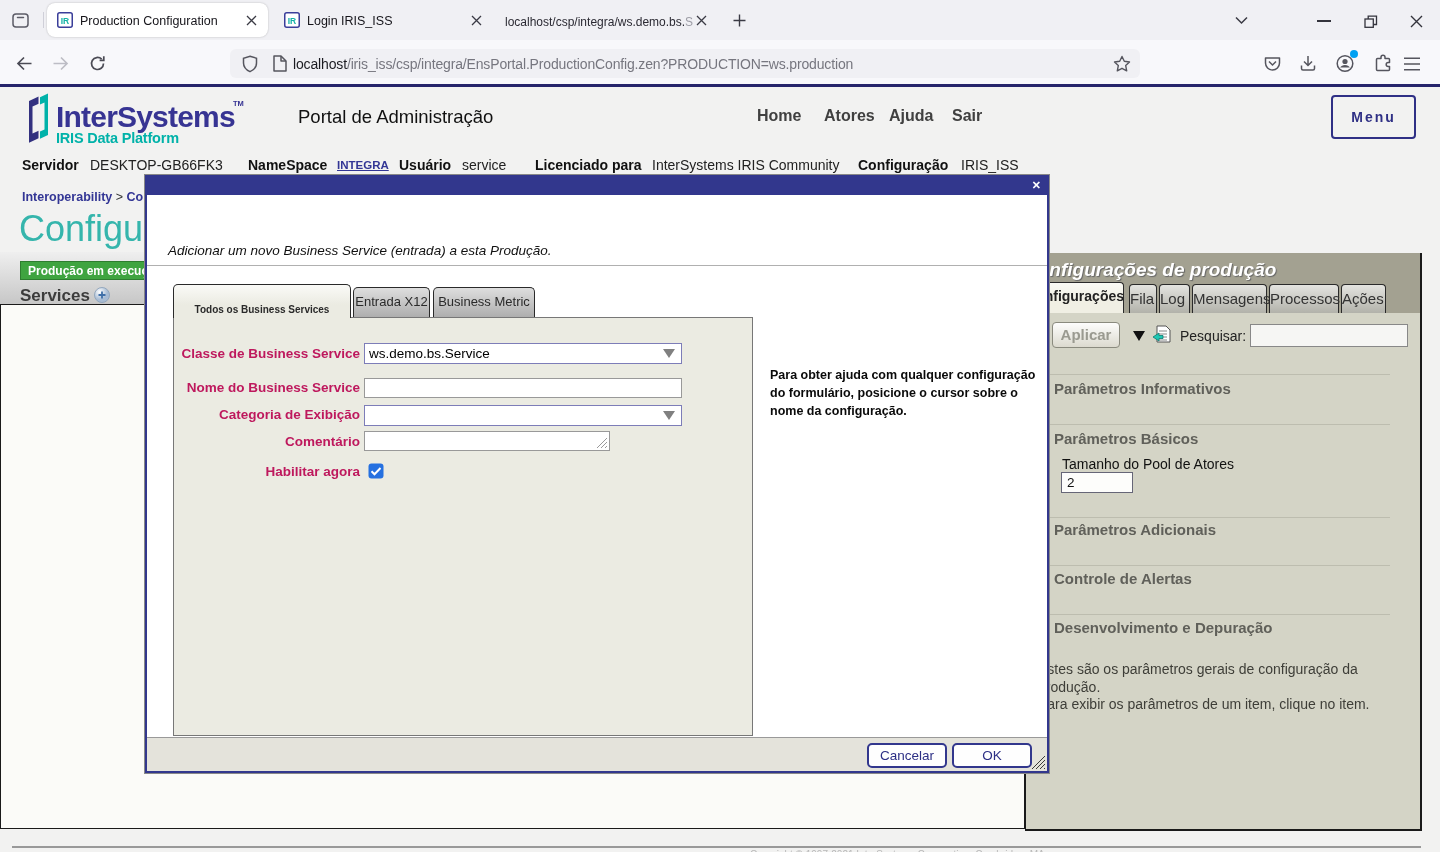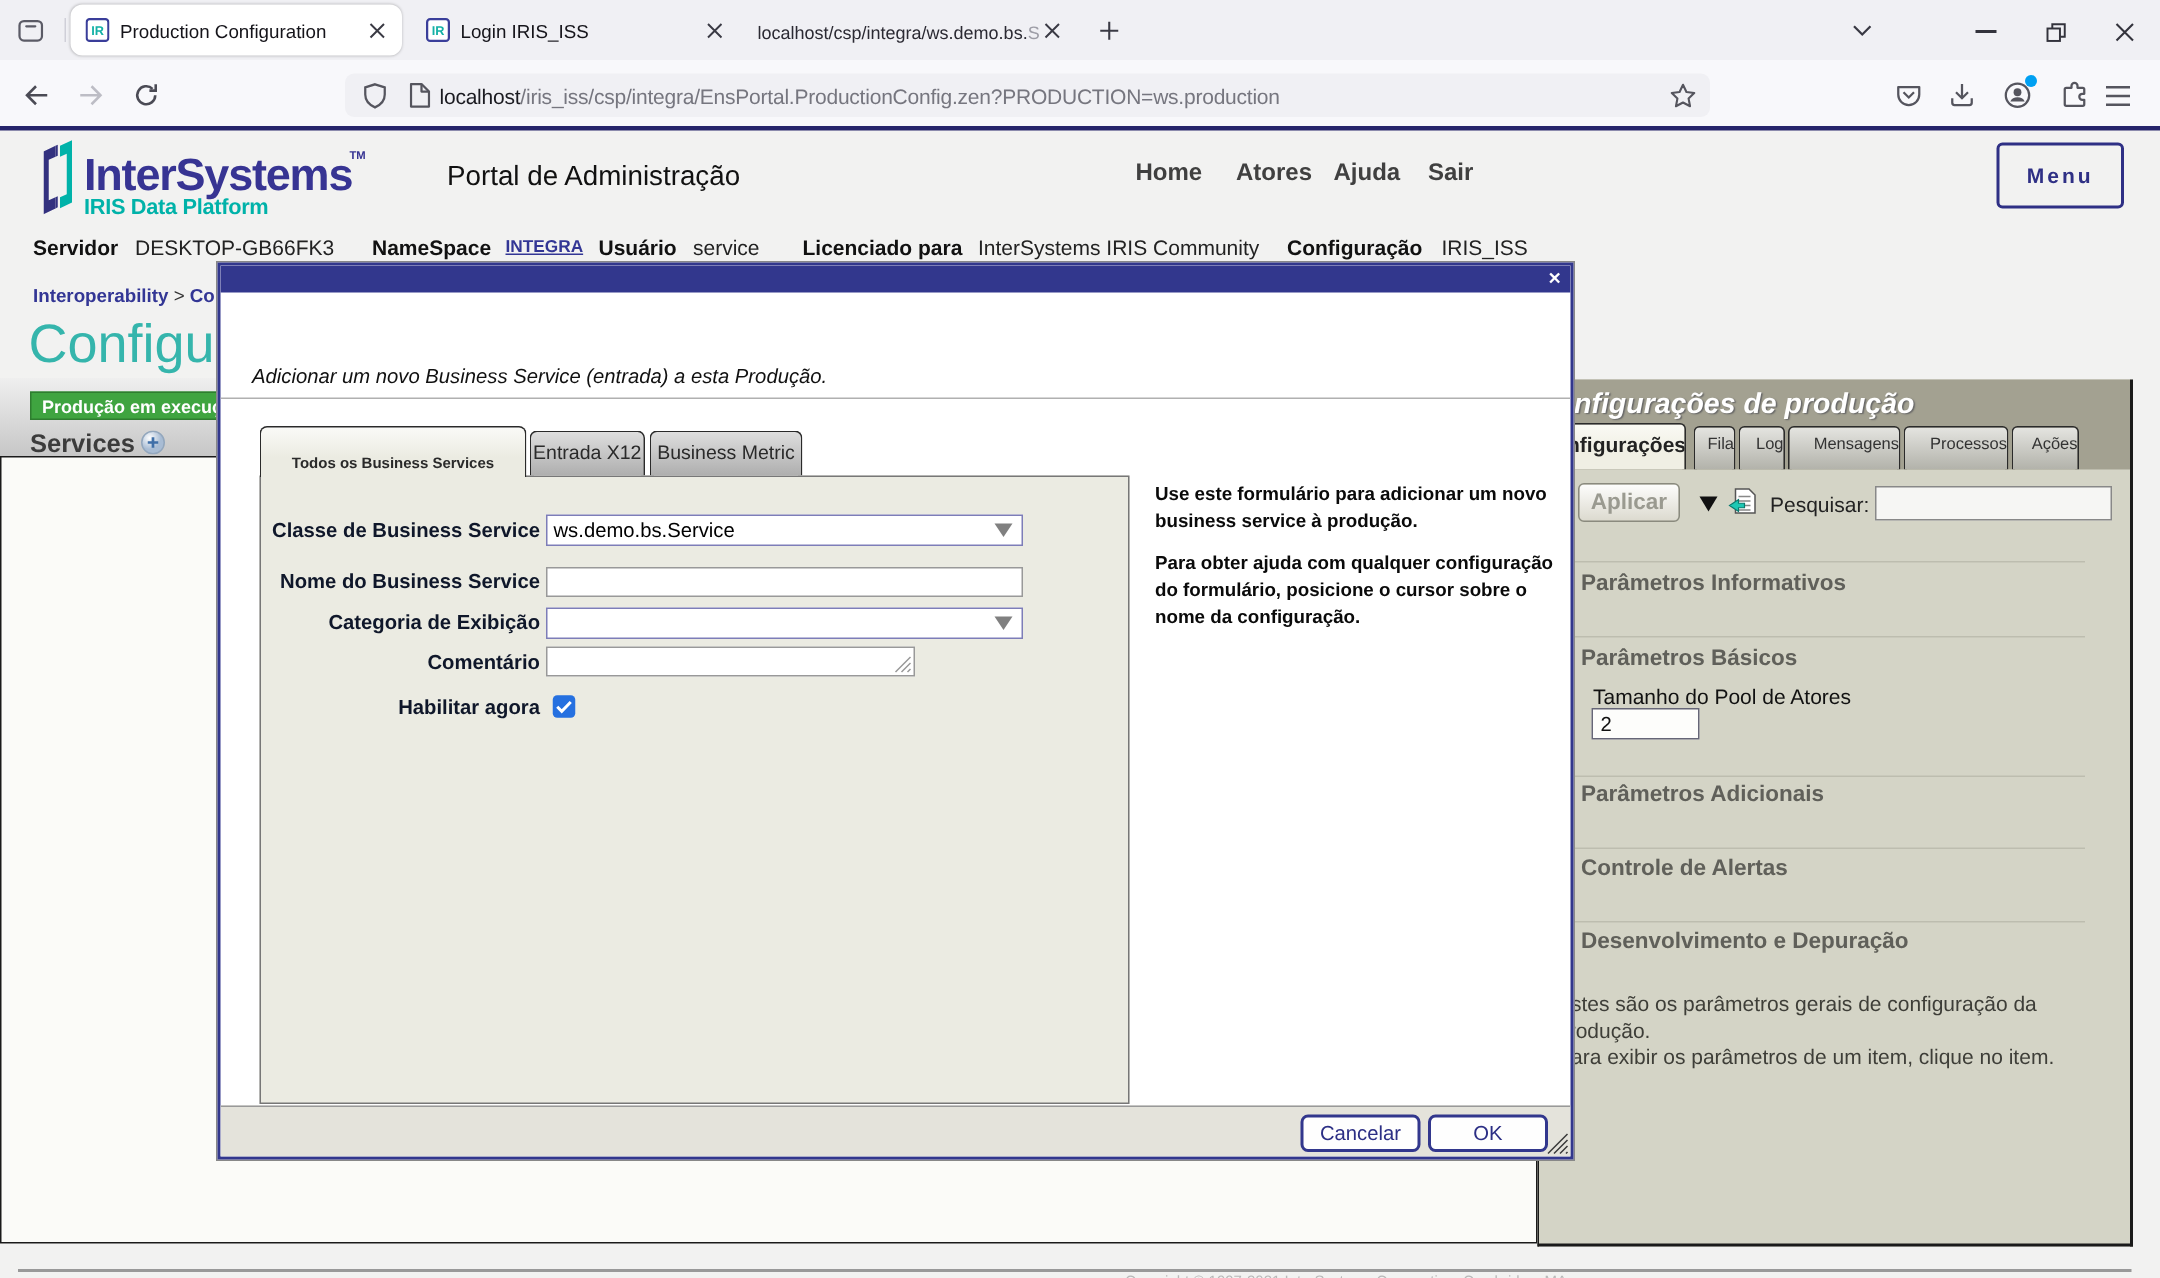--- a/index.html
+++ b/index.html
@@ -19,33 +19,33 @@
 
 .hnav { font-size:16px; font-weight:bold; color:#404040; }
 #menubtn { left:1331px; top:95px; width:85px; height:44px; border:2px solid #2f3085; border-radius:4px; color:#2f3085; font-weight:bold; font-size:14px; letter-spacing:2px; text-align:center; line-height:40px; }
 .inf b { font-weight:bold; color:#111; }
 .inf { font-size:14px; color:#222; }
 #ribbon { left:0; top:252px; width:1026px; height:53px; background:linear-gradient(#efefef,#c6c6c6); }
 #badge { left:20px; top:261px; height:19px; background:#3fa440; border:1px solid #2e7d2f; color:#fff; font-size:12px; font-weight:bold; padding:2px 8px 0 7px; }
 #leftpanel { left:0; top:304px; width:1025px; height:525px; background:#fbfbf8; border:1px solid #1a1a1a; }
 
 #rpanel { left:1025px; top:253px; width:397px; height:578px; background:#d4d4c6; border-left:1px solid #1a1a1a; border-right:2px solid #1a1a1a; border-bottom:2px solid #1a1a1a; }
-.rtab { top:31px; height:29px; background:linear-gradient(#e4e4e0,#b2b2aa); border:1px solid #2a2a2a; border-bottom:none; border-radius:4px 4px 0 0; font-size:11px; color:#333; text-align:right; padding-top:5px; }
+.rtab { top:31px; height:29px; background:linear-gradient(#e4e4e0,#b2b2aa); border:1px solid #2a2a2a; border-bottom:none; border-radius:4px 4px 0 0; font-size:15px; color:#333; text-align:left; padding-top:5px; }
 .rtab.act { top:29px; height:31px; background:linear-gradient(#fafaf4,#f0efe4 60%); font-weight:bold; color:#222; text-align:left; padding-left:6px; }
 .rsep { height:1px; background:#bdbdaf; left:18px; width:352px; }
 .rsect { left:28px; font-size:15px; font-weight:bold; color:#60605a; }
 
 #modal { left:145px; top:175px; width:904px; height:598px; background:#fff; border:2px solid #32378d; box-shadow:0 0 0 1px #888; z-index:10; overflow:hidden; }
 #mtitlebar { left:0; top:0; width:900px; height:18px; background:#32378d; }
 #mtitle { left:21px; top:40px; font-size:17px; font-weight:bold; color:#000; letter-spacing:.4px; }
 #msub { left:21px; top:66px; font-size:13.5px; font-style:italic; color:#111; }
 #mdivider { left:0; top:88px; width:900px; height:1px; background:#b0b0b0; }
 .mtab { white-space:nowrap; background:linear-gradient(#dedede,#aeaeae); border:1px solid #2a2a2a; border-bottom:none; border-radius:5px 5px 0 0; font-size:13.5px; color:#2a2a2a; text-align:center; }
 #mcontent { left:26px; top:140px; width:580px; height:419px; background:#ebebe2; border:1px solid #777; }
-.flabel { font-size:13.5px; font-weight:bold; color:#0f172a; text-align:right; width:190px; left:23px; }
+.flabel { font-size:13.5px; font-weight:bold; color:#be185d; text-align:right; width:190px; left:23px; }
 .combo { left:217px; width:318px; height:21px; background:#fff; border:1px solid #7d7db8; font-size:13.5px; color:#000; padding:2px 0 0 4px; }
 .tinput { left:217px; width:318px; height:20px; background:#fff; border:1px solid #999; }
 .arr { position:absolute; right:6px; top:5px; width:0; height:0; border-left:6px solid transparent; border-right:6px solid transparent; border-top:9px solid #808080; }
 .helptxt { left:623px; width:262px; font-size:12.5px; font-weight:bold; color:#0a0a0a; line-height:18px; }
 #mfooter { left:0; top:560px; width:900px; height:34px; background:#e4e3db; border-top:1px solid #999; }
 .mbtn { top:566px; width:80px; height:25px; background:#fefefe; border:2px solid #32378d; border-radius:5px; color:#2c2f85; font-size:13.5px; text-align:center; padding-top:3px; }
 </style>
 </head>
 <body>
 <div id="stage">
@@ -238,21 +238,20 @@
   <div class="abs tinput" style="top:254px;width:246px">
         <svg style="position:absolute;right:1px;bottom:1px" width="13" height="13">
           <path d="M12 2 L2 12 M12 6 L6 12 M12 10 L10 12" stroke="#999" stroke-width="1"></path>
         </svg>
       </div>
   <div class="abs flabel" style="top:287px">Habilitar agora</div>
   <svg class="abs" style="left:221px;top:286px" width="16" height="16">
         <rect x="0.5" y="0.5" width="15" height="15" rx="3" fill="#2570e0"></rect>
         <path d="M3.5 8.2 L6.5 11.2 L12.5 5" fill="none" stroke="#fff" stroke-width="2"></path>
       </svg>
-  <div class="abs helptxt" style="top:143px;white-space:nowrap">Use este formulário para adicionar um novo<br>business service à produção.</div>
   <div class="abs helptxt" style="top:189px;white-space:nowrap">Para obter ajuda com qualquer configuração<br>do formulário, posicione o cursor sobre o<br>nome da configuração.</div>
   <div class="abs" id="mfooter"></div>
   <div class="abs mbtn" style="left:720px">Cancelar</div>
   <div class="abs mbtn" style="left:805px">OK</div>
   <svg class="abs" style="left:884px;top:578px" width="15" height="15">
         <path d="M14 1 L1 14 M14 5 L5 14 M14 9 L9 14 M14 13 L13 14" stroke="#3a3a3a" stroke-width="1"></path>
       </svg>
 </div>
 </div>
 

